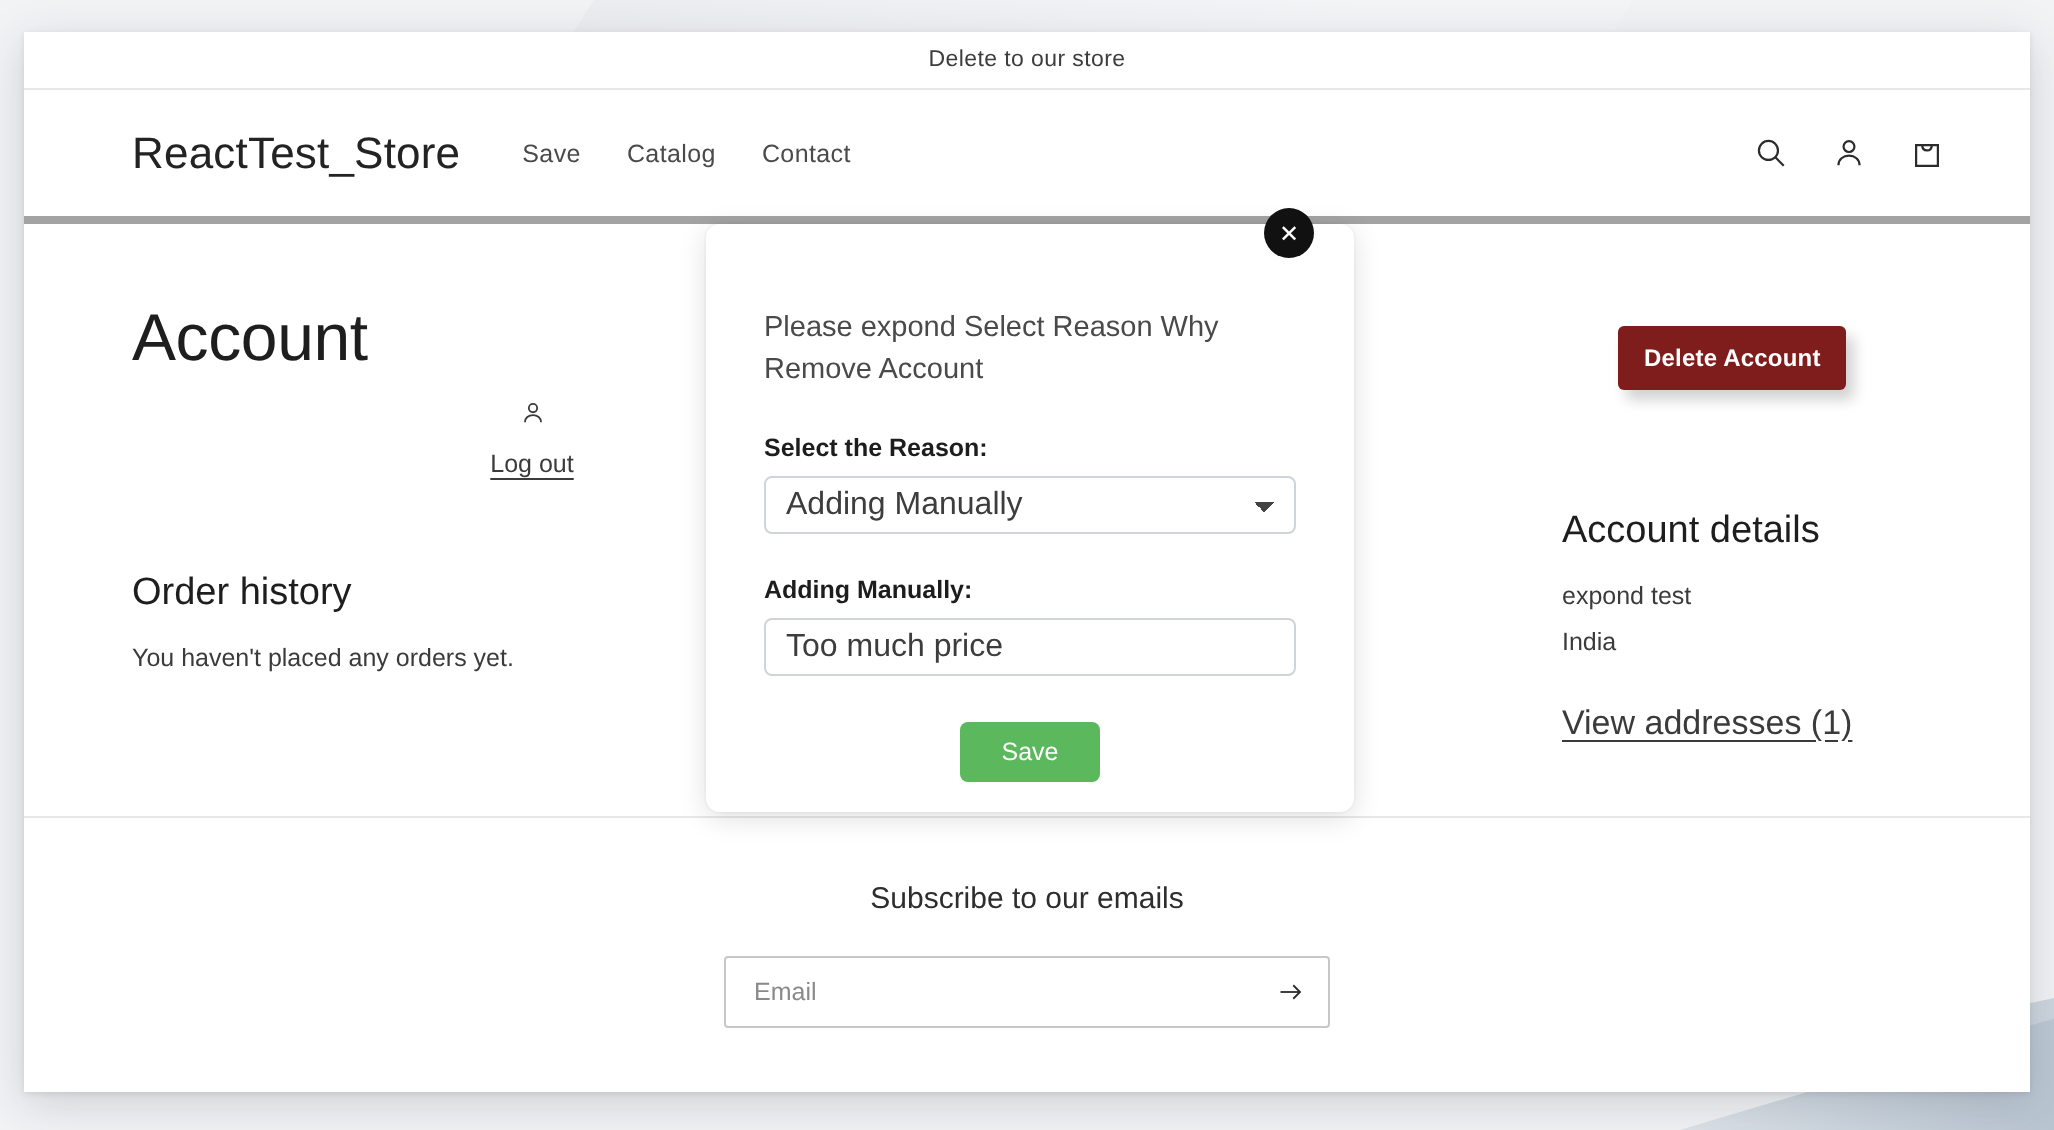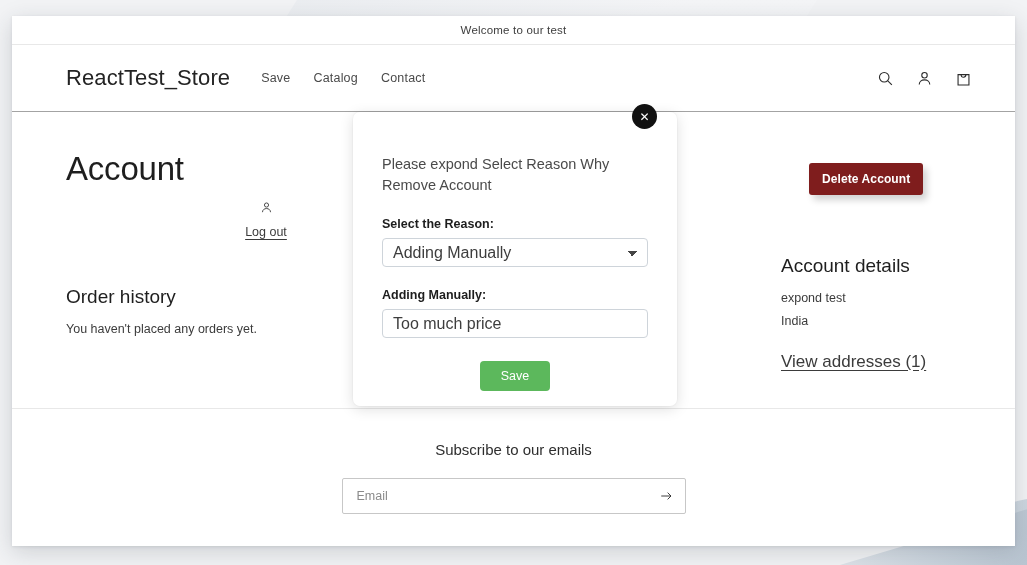--- a/index.html
+++ b/index.html
@@ -56,21 +56,21 @@
     font-size: 11.5px;
     color: #3d3d3d;
     letter-spacing: .2px;
   }
 
   
   .site-header {
     height: 67px;
     display: flex; align-items: center;
     padding: 0 43px 0 54px;
-    border-bottom: 1px solid #a3a3a3;
+    border-bottom: 4px solid #a3a3a3;
   }
   .logo {
     font-size: 22px;
     color: #232323;
     font-weight: 400;
     letter-spacing: .1px;
     white-space: nowrap;
   }
   .nav {
     display: flex; align-items: center;
@@ -247,21 +247,21 @@
     text-align: center;
   }
   .subscribe-title {
     font-size: 15px;
     color: #2e2e2e;
     font-weight: 400;
     margin: 0 0 20px 0;
   }
   .email-wrap {
     position: relative;
-    width: 344px;
+    width: 303px;
     margin: 0 auto;
   }
   .email-input {
     width: 100%;
     height: 36px;
     border: 1px solid #c7c7c7;
     border-radius: 2px;
     padding: 0 40px 0 14px;
     font-size: 12.5px;
     color: #3d3d3d;
@@ -284,21 +284,21 @@
 </head>
 <body>
 
 <div class="bg-wedge-top"></div>
 <div class="bg-wedge-br2"></div>
 <div class="bg-wedge-br1"></div>
 
 <div class="page-card">
 
   <div class="announce">
-    <span>Welcome to our test</span>
+    <span>Delete to our store</span>
   </div>
 
   <div class="site-header">
     <div class="logo">ReactTest_Store</div>
     <div class="nav">
       <a href="#">Save</a>
       <a href="#">Catalog</a>
       <a href="#">Contact</a>
     </div>
     <div class="header-spacer"></div>

